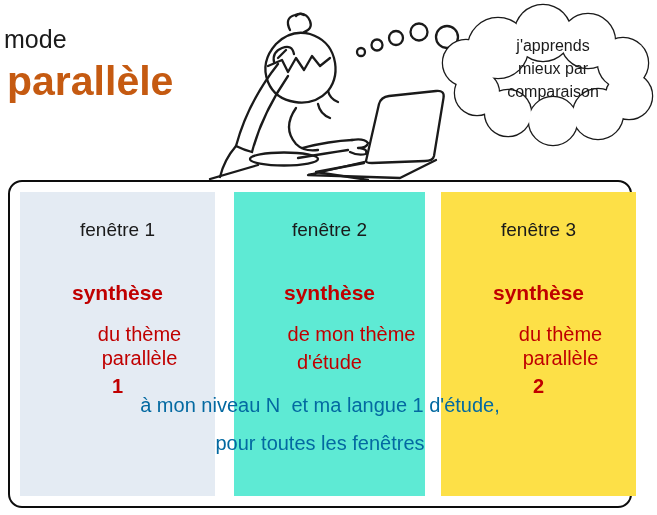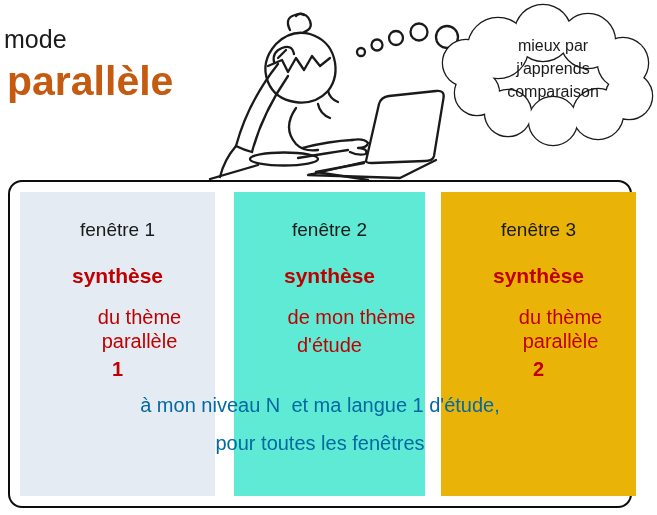--- a/index.html
+++ b/index.html
@@ -28,21 +28,21 @@
   .window{
     position:absolute;top:10px;height:304px;text-align:center;
   }
   .window-1{left:10px;width:195px;}
   .window-2{left:224px;width:191px;}
   .window-3{left:431px;width:195px;}
   .window-title{
     margin-top:27px;font-size:19px;color:#1a1a1a;
   }
   .window-heading{
-    margin-top:23px;font-size:21px;font-weight:700;
+    margin-top:40px;font-size:21px;font-weight:700;
   }
   .window-line1{
     margin-top:17px;font-size:20px;line-height:24px;padding-left:44px;
   }
   .window-line2{
     margin-top:3px;font-size:20px;line-height:26px;
   }
   .window-line2.emph{font-weight:700;}
   .board-footer{
     position:absolute;left:0;right:0;top:212px;text-align:center;
@@ -126,42 +126,42 @@
           <circle cx="598" cy="114" r="25"></circle>
         <circle cx="553" cy="121" r="24"></circle>
           <circle cx="508" cy="113" r="23"></circle>
         <circle cx="477" cy="93" r="22"></circle>
           <circle cx="466" cy="63" r="23"></circle>
       </g>
     </g>
   </svg>
 
   <div class="bubble-text">
+    <div>j'apprends</div>
     <div>mieux par</div>
-    <div>j'apprends</div>
     <div>comparaison</div>
   </div>
 
   <div class="board">
 
     <div class="window window-1" style="background-color: rgb(228, 235, 243);">
       <div class="window-title">fenêtre 1</div>
       <div class="window-heading" style="color: rgb(192, 0, 0);">synthèse</div>
       <div class="window-line1" style="color: rgb(192, 0, 0);">du thème parallèle</div>
       <div class="window-line2 emph" style="color: rgb(192, 0, 0);">1</div>
     </div>
 
     <div class="window window-2" style="background-color: #5eead4;">
       <div class="window-title">fenêtre 2</div>
       <div class="window-heading" style="color: rgb(192, 0, 0);">synthèse</div>
       <div class="window-line1" style="color: rgb(192, 0, 0);">de mon thème</div>
       <div class="window-line2" style="color: rgb(192, 0, 0);">d'étude</div>
     </div>
 
-    <div class="window window-3" style="background-color: #eab308;">
+    <div class="window window-3" style="background-color: #fde047;">
       <div class="window-title">fenêtre 3</div>
       <div class="window-heading" style="color: rgb(192, 0, 0);">synthèse</div>
       <div class="window-line1" style="color: rgb(192, 0, 0);">du thème parallèle</div>
       <div class="window-line2 emph" style="color: rgb(192, 0, 0);">2</div>
     </div>
 
     <div class="board-footer">
       <div class="fline">à mon niveau N  et ma langue 1 d'étude,</div>
       <div class="fline">pour toutes les fenêtres</div>
     </div>

